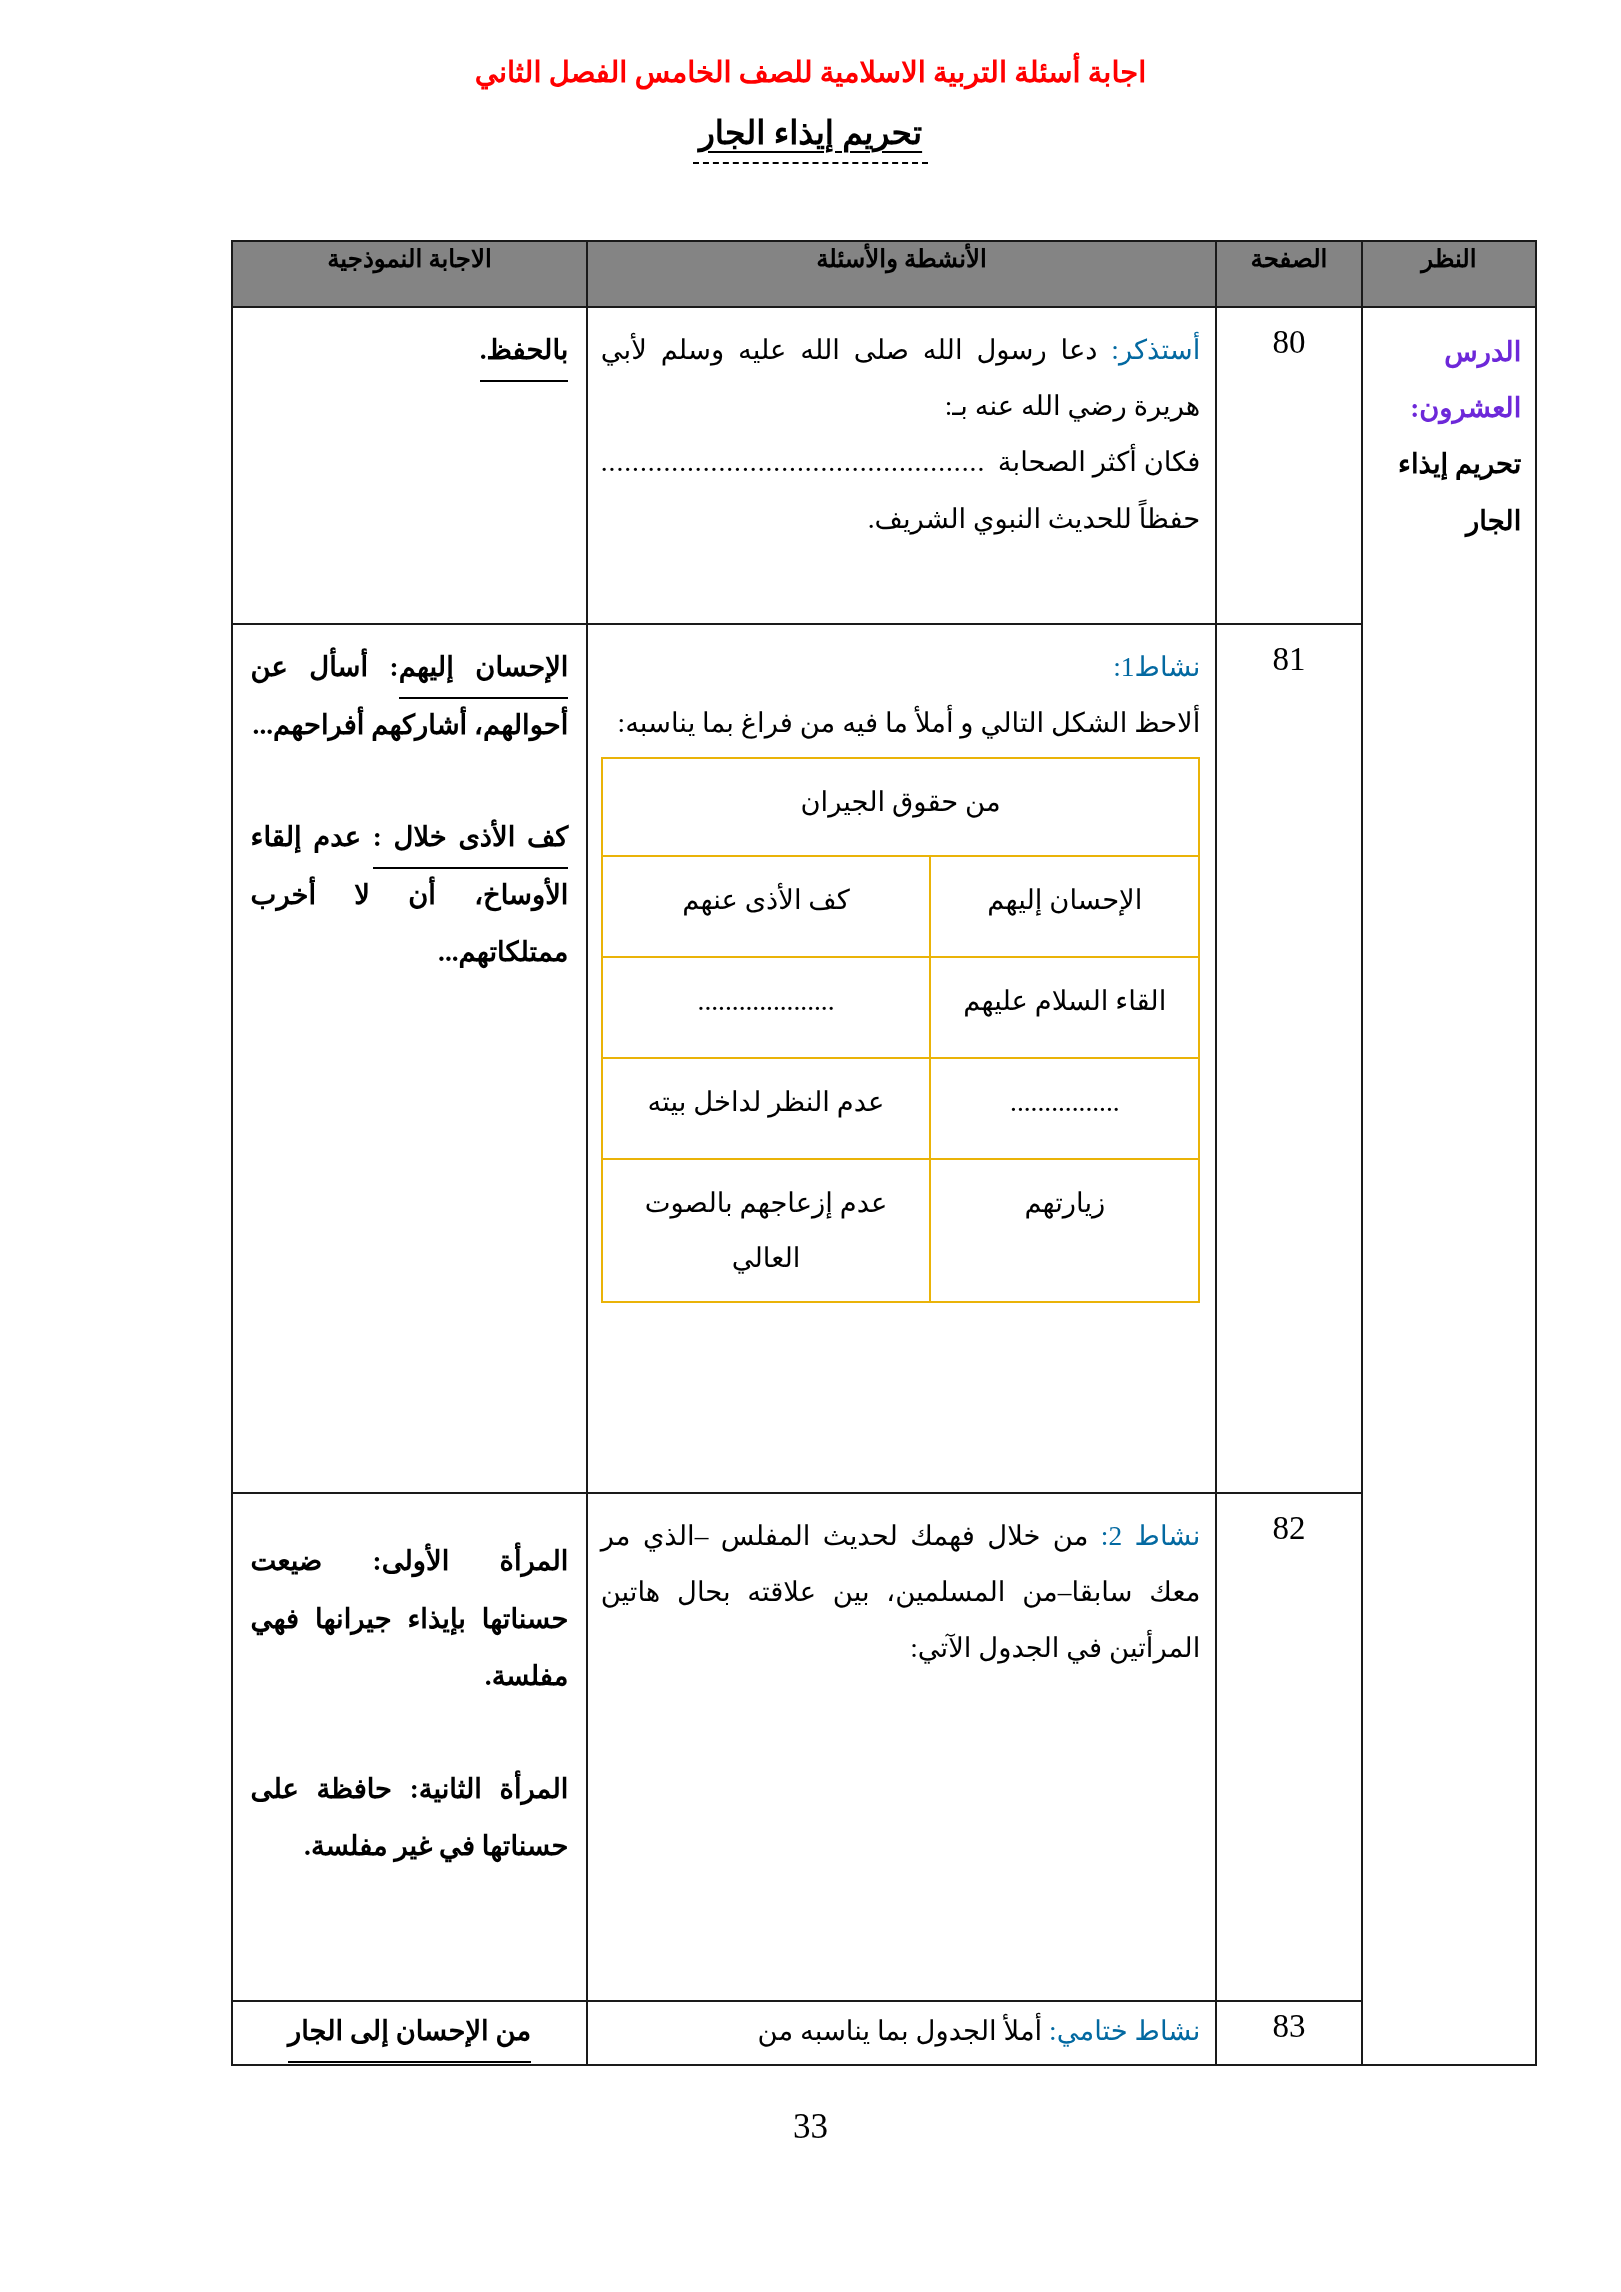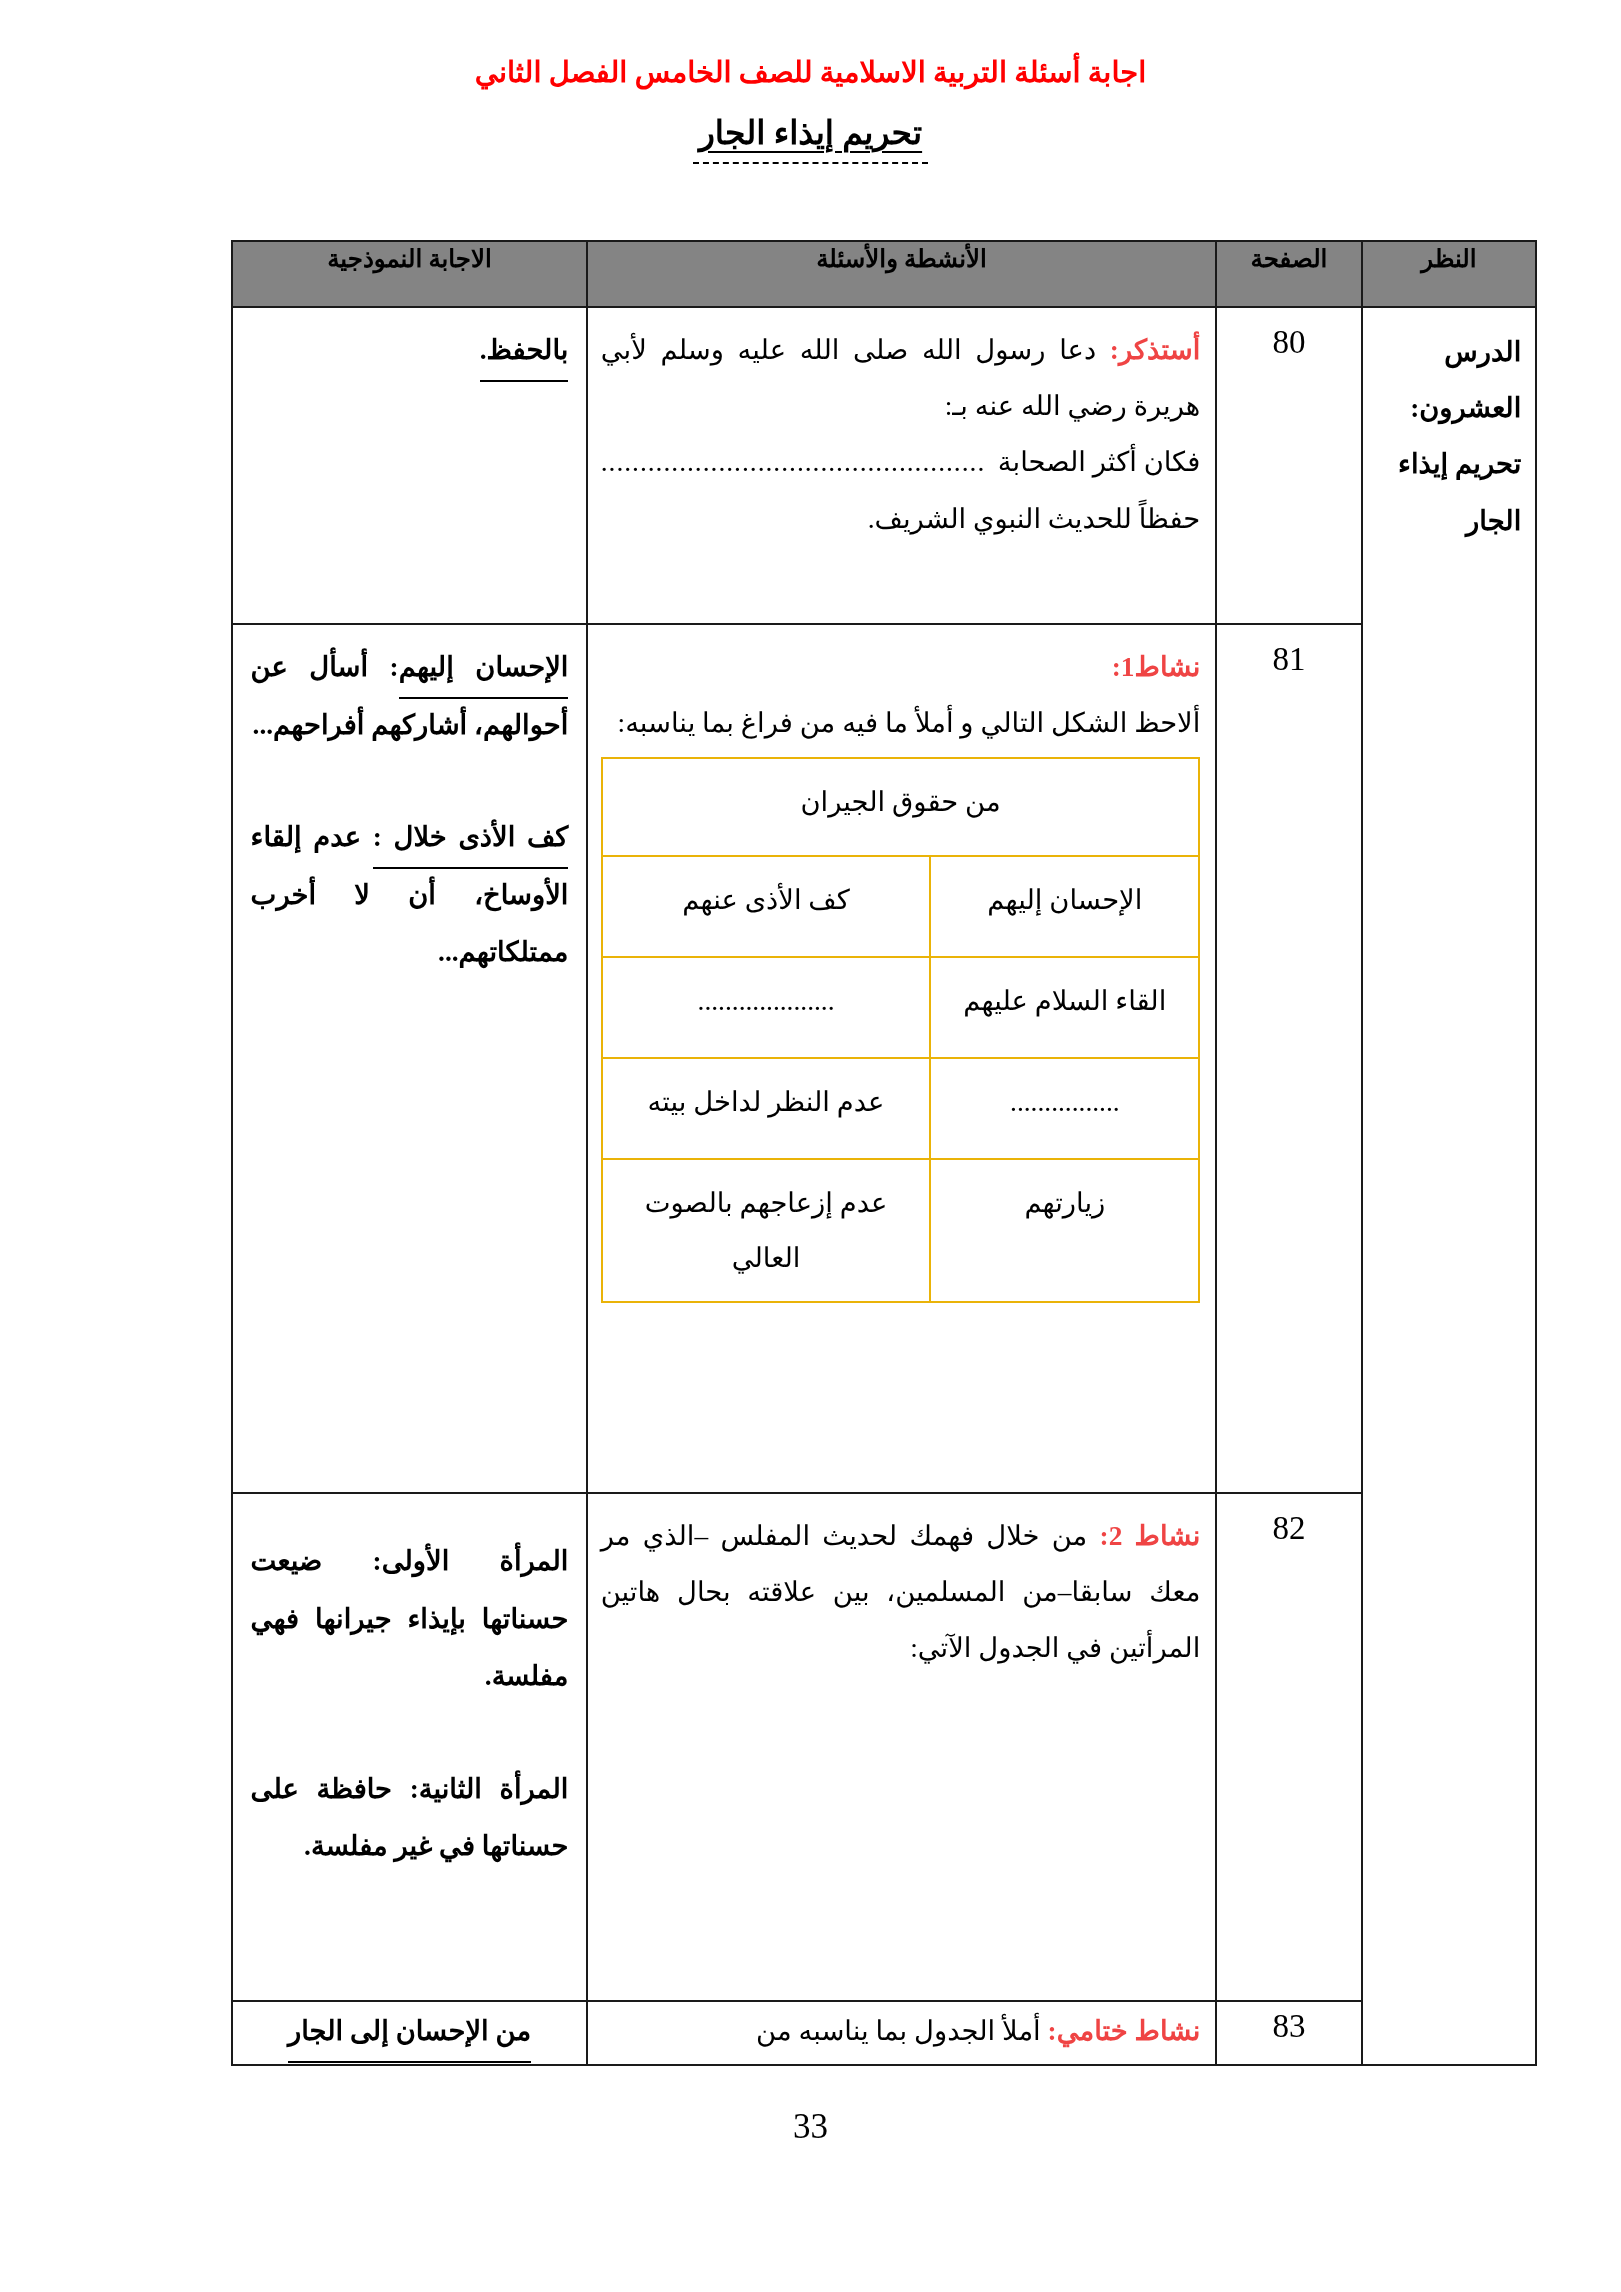--- a/index.html
+++ b/index.html
@@ -28,30 +28,30 @@
   }
   table.doc-table{border:2.9px solid #1a1a1a;}
   th.head{
     background:#848484;height:66px;font-size:24.5px;font-weight:bold;
     text-align:center;vertical-align:middle;padding:2px 3.9px;
   }
   td.lesson-cell{
     padding:15.7px 13.7px;font-size:27.4px;font-weight:bold;line-height:2.05;
     text-align:right;
   }
-  .lesson-red{color:#000000;}
+  .lesson-red{color:#6d28d9;}
   td.page-cell{
     text-align:center;font-size:33px;padding-top:15.7px;
     font-family:"Liberation Serif","DejaVu Serif",serif;
   }
   td.activity-cell{
     padding:13.7px 14.7px 13.7px 12.7px;font-size:27.4px;line-height:2.05;
     text-align:justify;
   }
-  .act-label{color:#ef4444;font-weight:bold;}
+  .act-label{color:#0369a1;font-weight:normal;}
   .blank-line{display:flex;justify-content:space-between;align-items:baseline;width:100%;}
   .blank-line .after-blank{flex:0 0 auto;margin-left:13.7px;}
   .blank-line .dots{
     flex:1 1 auto;overflow:hidden;white-space:nowrap;direction:ltr;text-align:left;
     letter-spacing:1px;
   }
   .last-line{text-align:right;}
   td.answer-cell{
     padding:13.7px 17.6px;font-size:27.4px;font-weight:bold;line-height:2.1;
     text-align:justify;vertical-align:middle;

